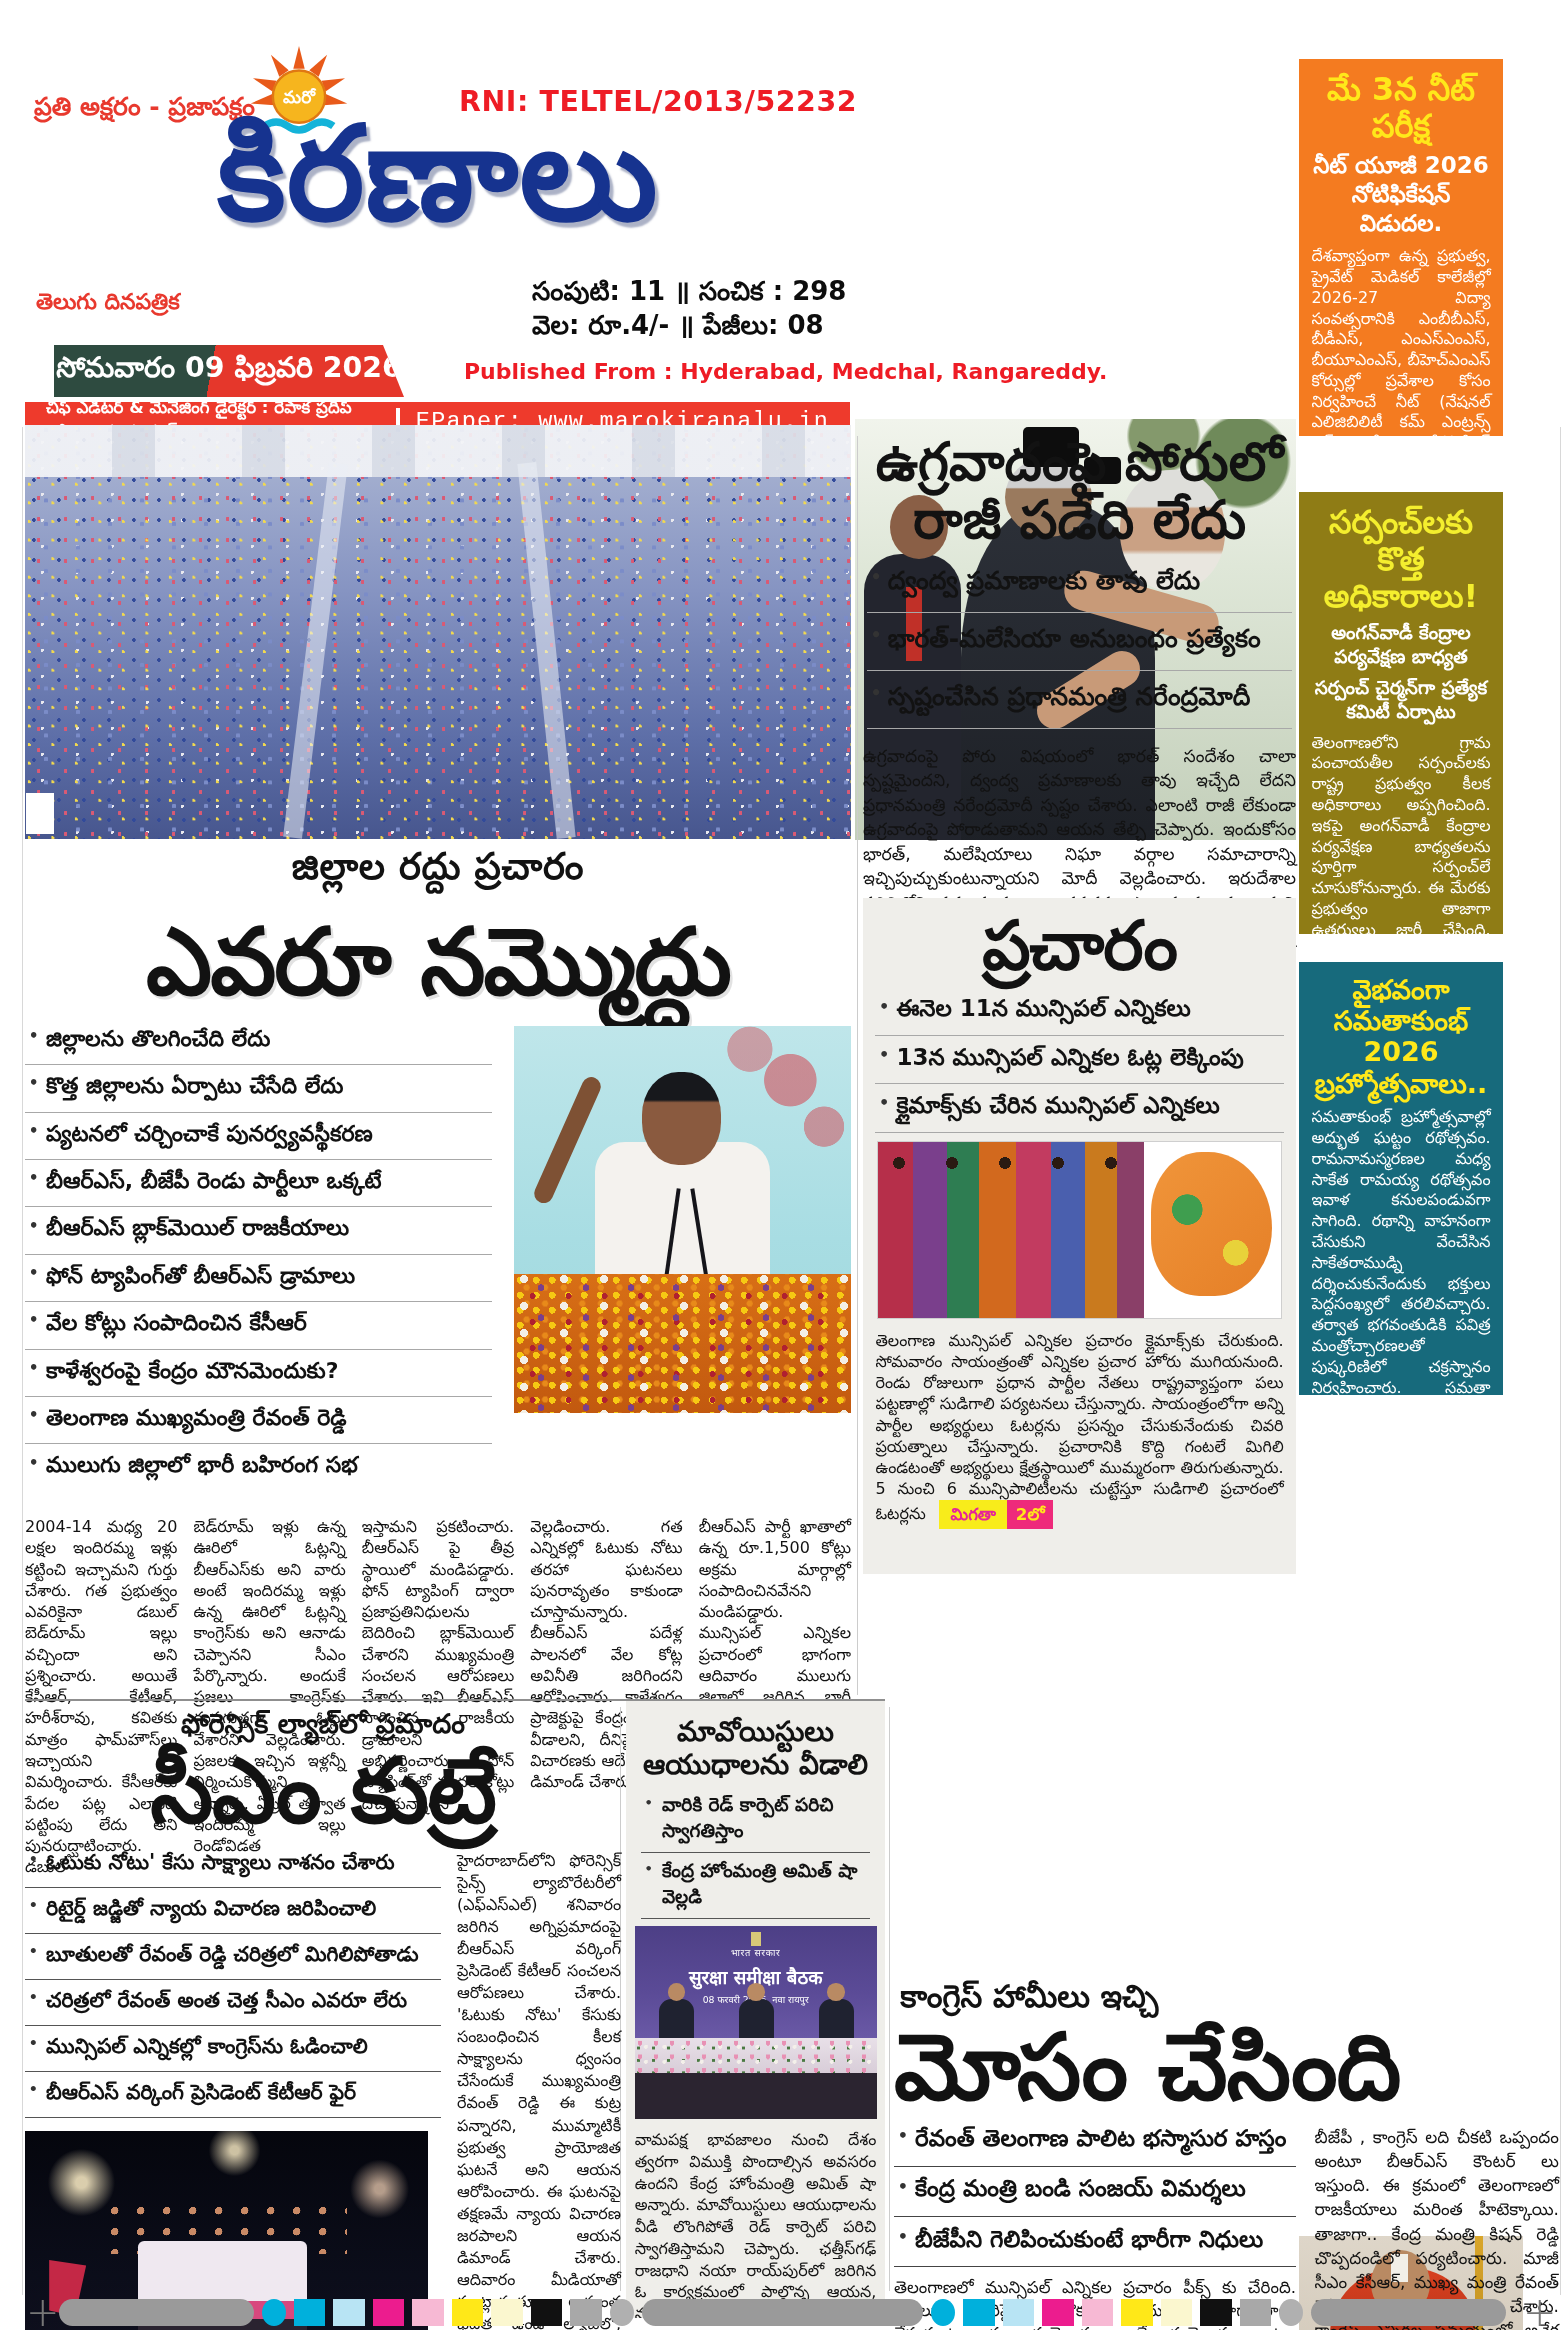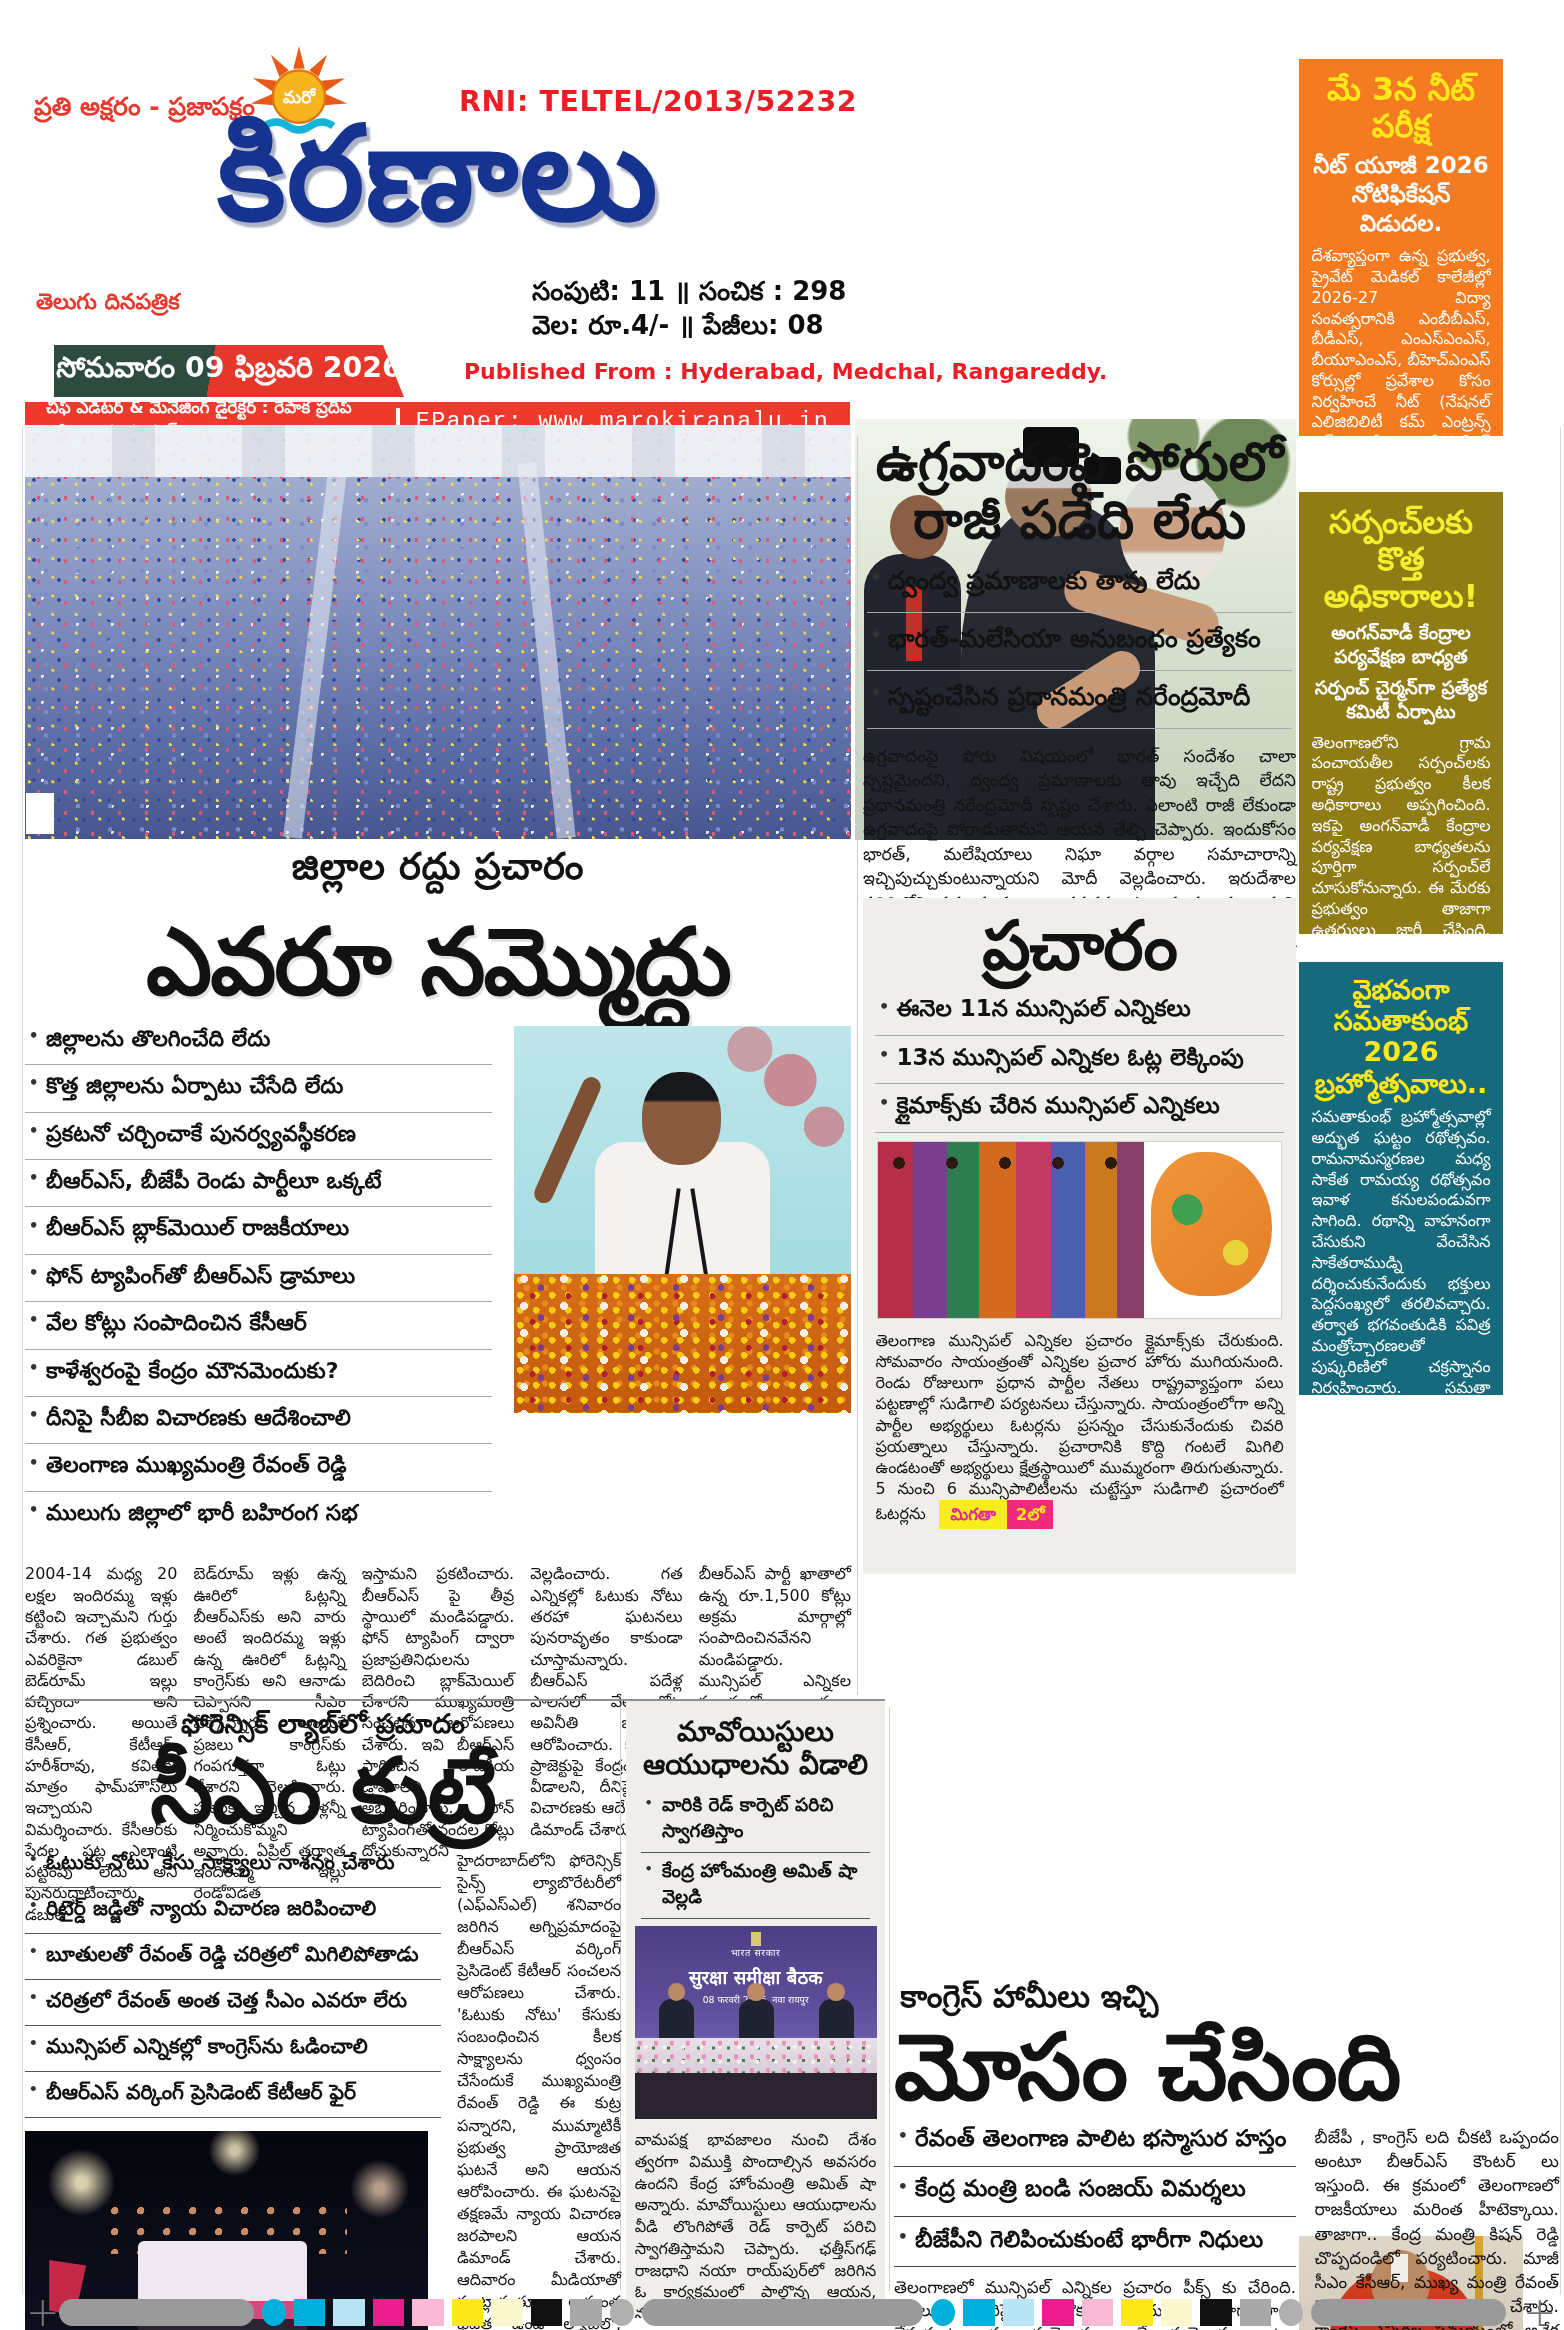--- a/index.html
+++ b/index.html
@@ -325,27 +325,26 @@
   <div class="staff"></div>
 </div>
 
 <div class="abs" id="lead">
   <div class="kicker">జిల్లాల రద్దు ప్రచారం</div>
   <div class="headline">ఎవరూ నమ్మొద్దు</div>
   <div class="row">
     <ul class="blist">
       <li>జిల్లాలను తొలగించేది లేదు</li>
       <li>కొత్త జిల్లాలను ఏర్పాటు చేసేది లేదు</li>
-      <li>ప్రకటనో చర్చించాకే పునర్వ్యవస్థీకరణ</li>
+      <li>ప్యటనలో చర్చించాకే పునర్వ్యవస్థీకరణ</li>
       <li>బీఆర్ఎస్, బీజేపీ రెండు పార్టీలూ ఒక్కటే</li>
       <li>బీఆర్ఎస్ బ్లాక్‌మెయిల్ రాజకీయాలు</li>
       <li>ఫోన్ ట్యాపింగ్‌తో బీఆర్ఎస్ డ్రామాలు</li>
       <li>వేల కోట్లు సంపాదించిన కేసీఆర్</li>
       <li>కాళేశ్వరంపై కేంద్రం మౌనమెందుకు?</li>
-      <li>దీనిపై సీబీఐ విచారణకు ఆదేశించాలి</li>
       <li>తెలంగాణ ముఖ్యమంత్రి రేవంత్ రెడ్డి</li>
       <li>ములుగు జిల్లాలో భారీ బహిరంగ సభ</li>
     </ul>
     <div class="photo" id="ph-revanth">
       <div class="arm"></div>
       <div class="torso"></div>
       <div class="head"></div>
       <div class="mic1"></div>
       <div class="mic2"></div>
       <div class="garland"></div>

